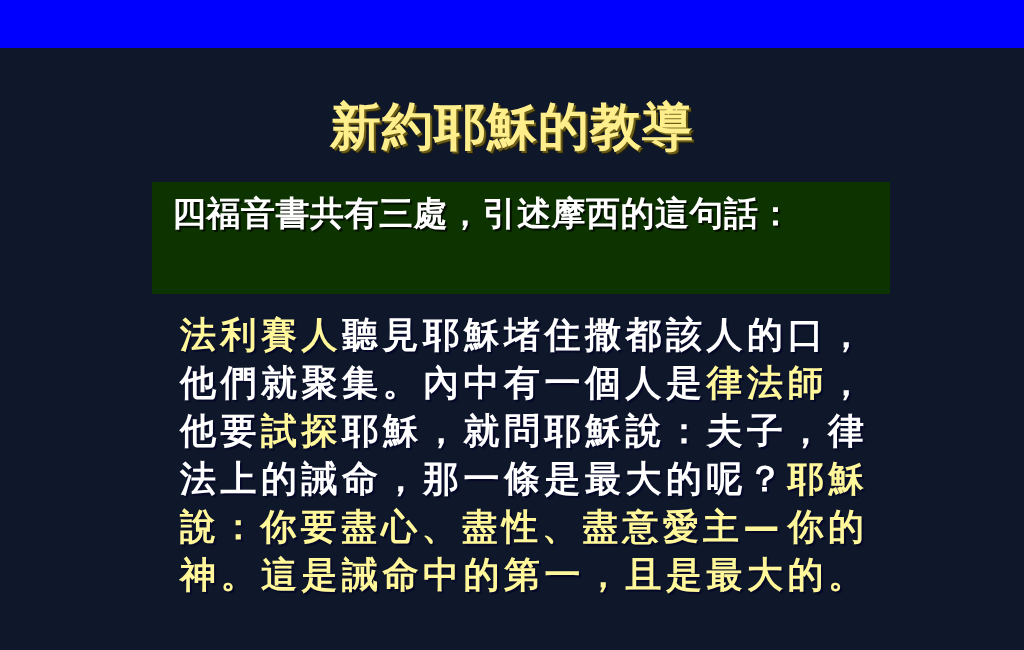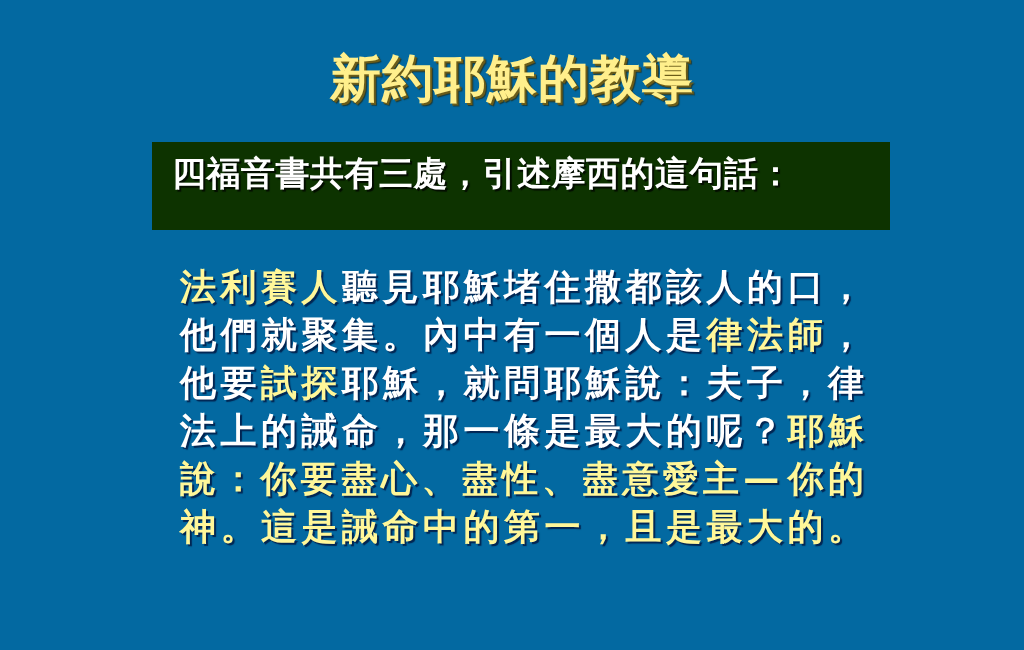--- a/index.html
+++ b/index.html
@@ -12,21 +12,22 @@
     height: 650px;
     background: #0000ff;
     font-family: "DejaVu Sans", "Liberation Sans", sans-serif;
     overflow: hidden;
     position: relative;
   }
 
   .slide {
     position: absolute;
     inset: 0;
-    background: #0369a1;
+    background: #0f172a;
+    margin-top: 48px;
   }
 
   
   .title {
     position: absolute;
     top: 50px;
     left: 0;
     width: 1024px;
     text-align: center;
     font-size: 51px;
@@ -37,23 +38,23 @@
     text-shadow:
       2px 2px 0 #6b5c18,
       3px 3px 1px rgba(40,35,5,0.65);
     white-space: nowrap;
   }
 
   
   .quote-box {
     position: absolute;
     left: 152px;
-    top: 142px;
+    top: 134px;
     width: 738px;
-    height: 88px;
+    height: 112px;
     background: #0d3300;
     box-sizing: border-box;
     padding: 6px 14px 6px 20px;
     overflow: hidden;
   }
   .quote-line {
     font-size: 34px;
     line-height: 50px;
     font-weight: bold;
     color: #ffffff;

